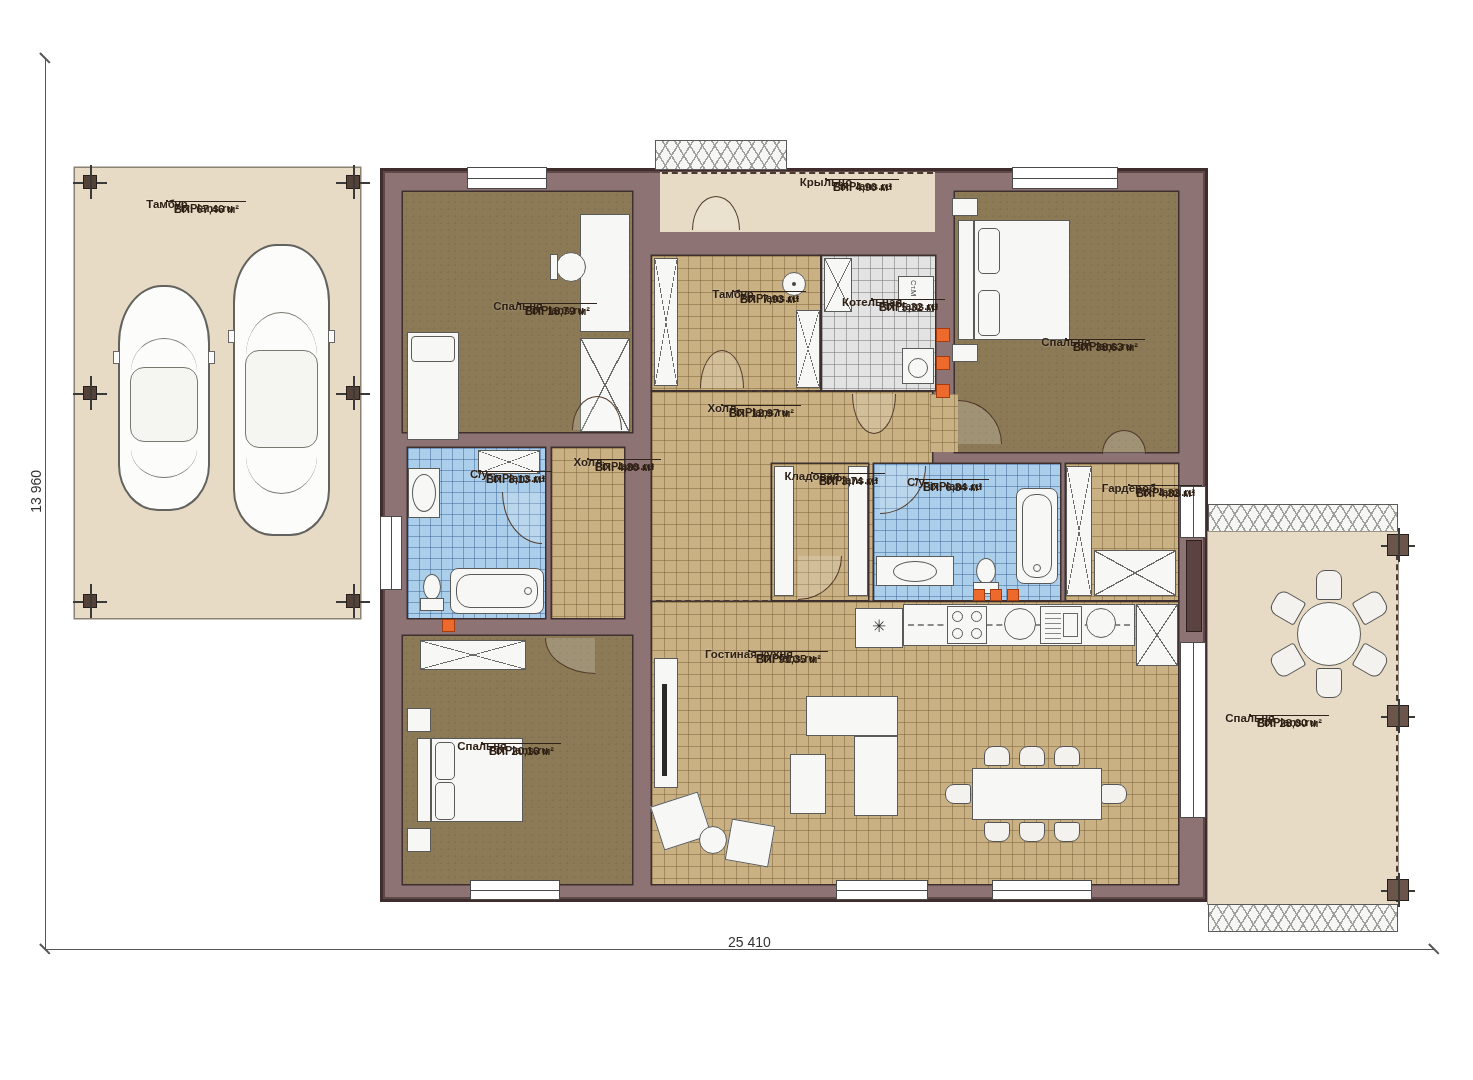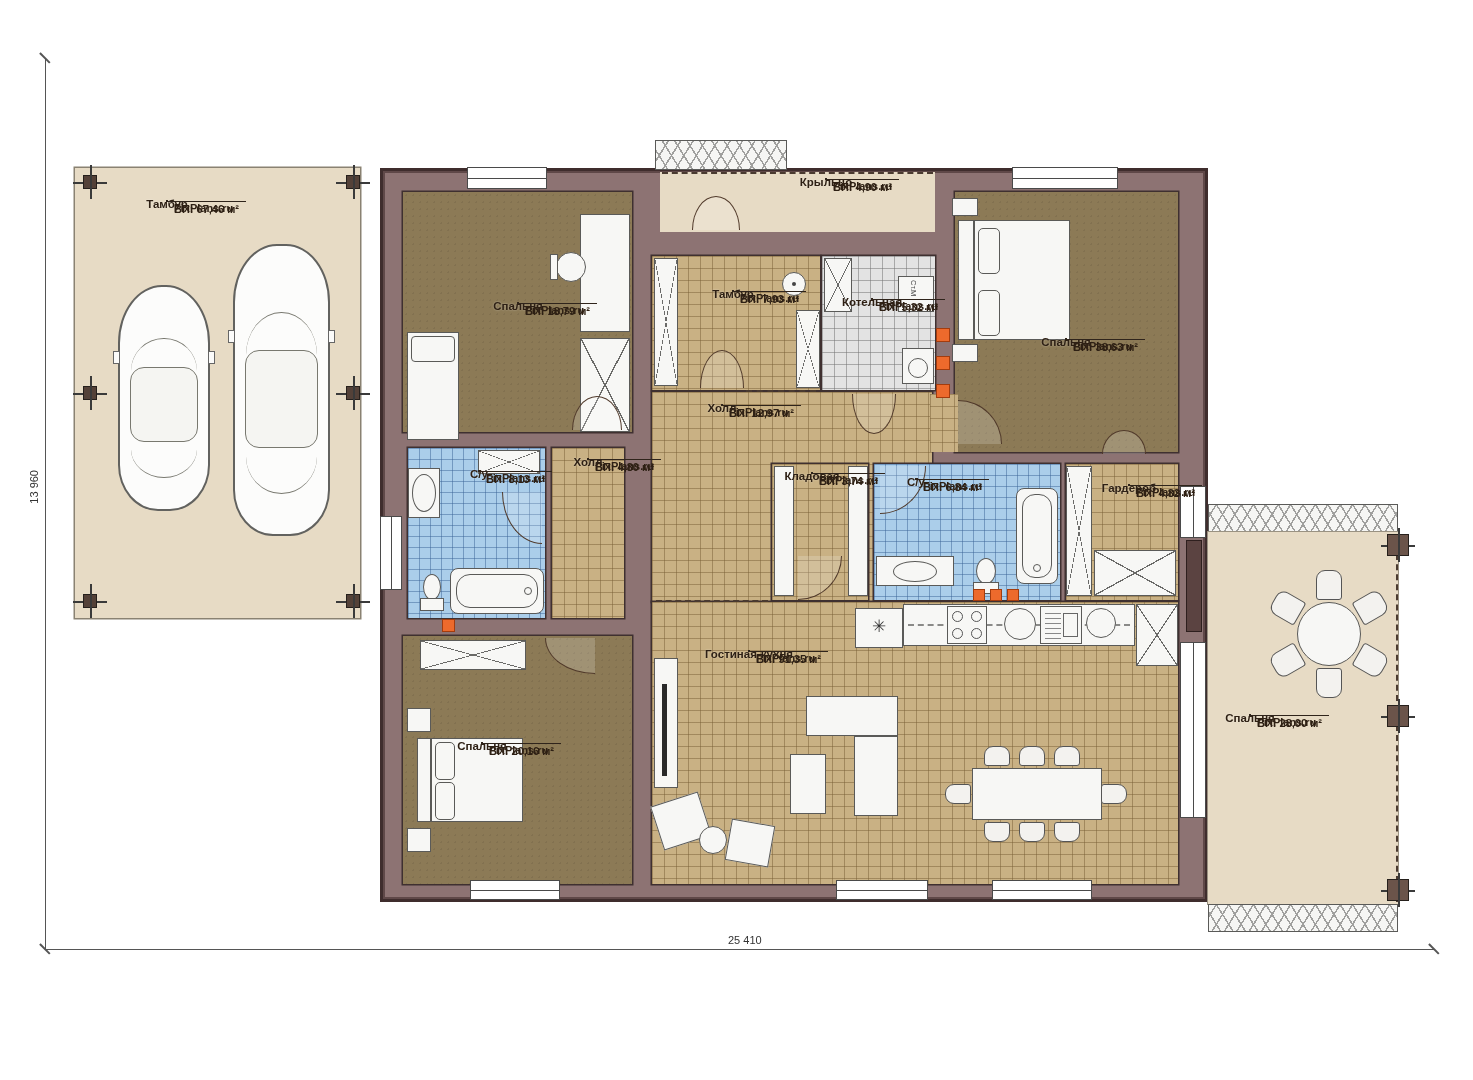--- a/index.html
+++ b/index.html
@@ -54,21 +54,21 @@
   
   .car{background:#fcfcfb;border:2px solid #62625f;border-radius:44px 44px 40px 40px / 58px 58px 46px 46px;}
   .car .roof{left:10px;right:10px;top:36%;bottom:30%;border:1.5px solid #78786f;border-radius:14px;background:#f5f5f2;}
   .car .ws{left:11px;right:11px;top:23%;height:15%;border-top:1.5px solid #78786f;border-radius:50% 50% 0 0/100% 100% 0 0;}
   .car .rw{left:11px;right:11px;bottom:14%;height:13%;border-bottom:1.5px solid #78786f;border-radius:0 0 50% 50%/0 0 100% 100%;}
   .car .mirL{left:-7px;top:29%;width:7px;height:13px;background:#fbfbfa;border:1.5px solid #666;}
   .car .mirR{right:-7px;top:29%;width:7px;height:13px;background:#fbfbfa;border:1.5px solid #666;}
 
   .chair{background:#f3f2ef;border:1.5px solid #555;border-radius:3px 3px 9px 9px;}
   .dimline{border-color:#555;}
-  .dimtext{font-size:11px;color:#333;white-space:nowrap;}
+  .dimtext{font-size:14px;color:#333;white-space:nowrap;}
   .tick{width:14px;height:1.6px;background:#555;transform:rotate(45deg);}
   .vtext{writing-mode:vertical-rl;transform:rotate(180deg);}
   .burn{width:11px;height:11px;border:1.3px solid #555;border-radius:50%;}
 </style>
 </head>
 <body>
 
 <div id="plan">
 
   <div class="dimline" style="left:45px;top:58px;width:0;height:891px;border-left:1.5px solid #555;"></div>

